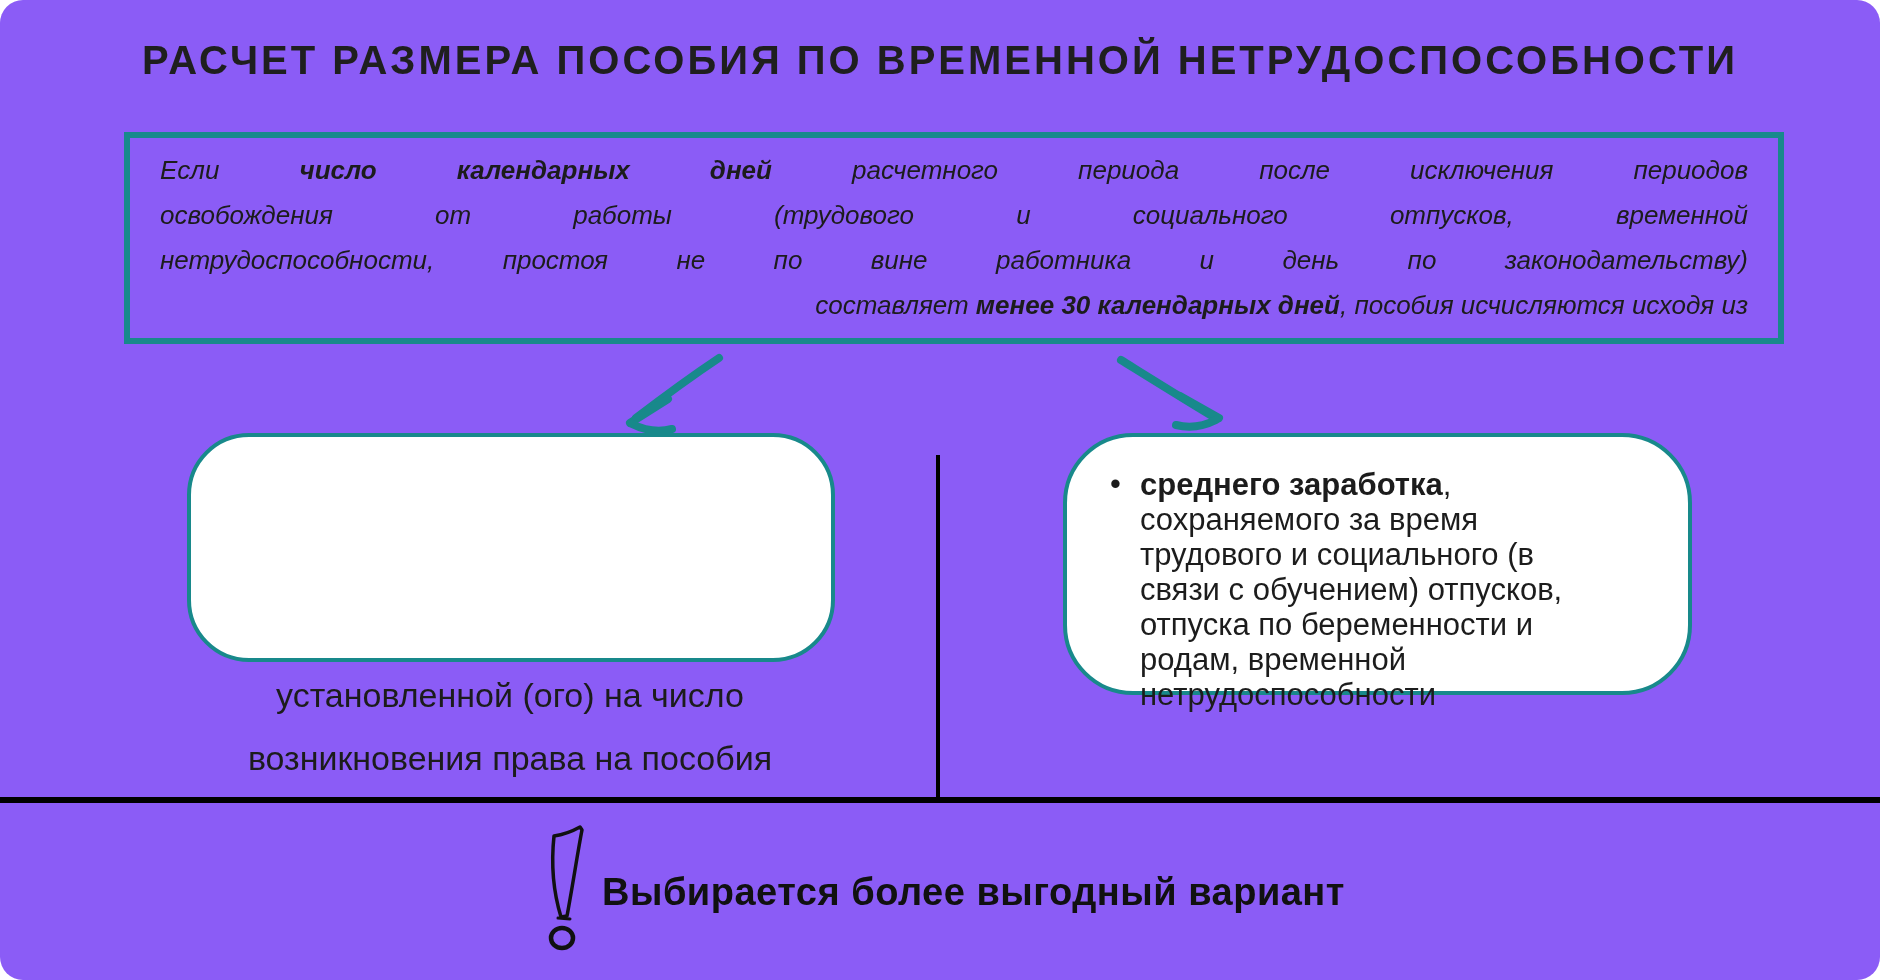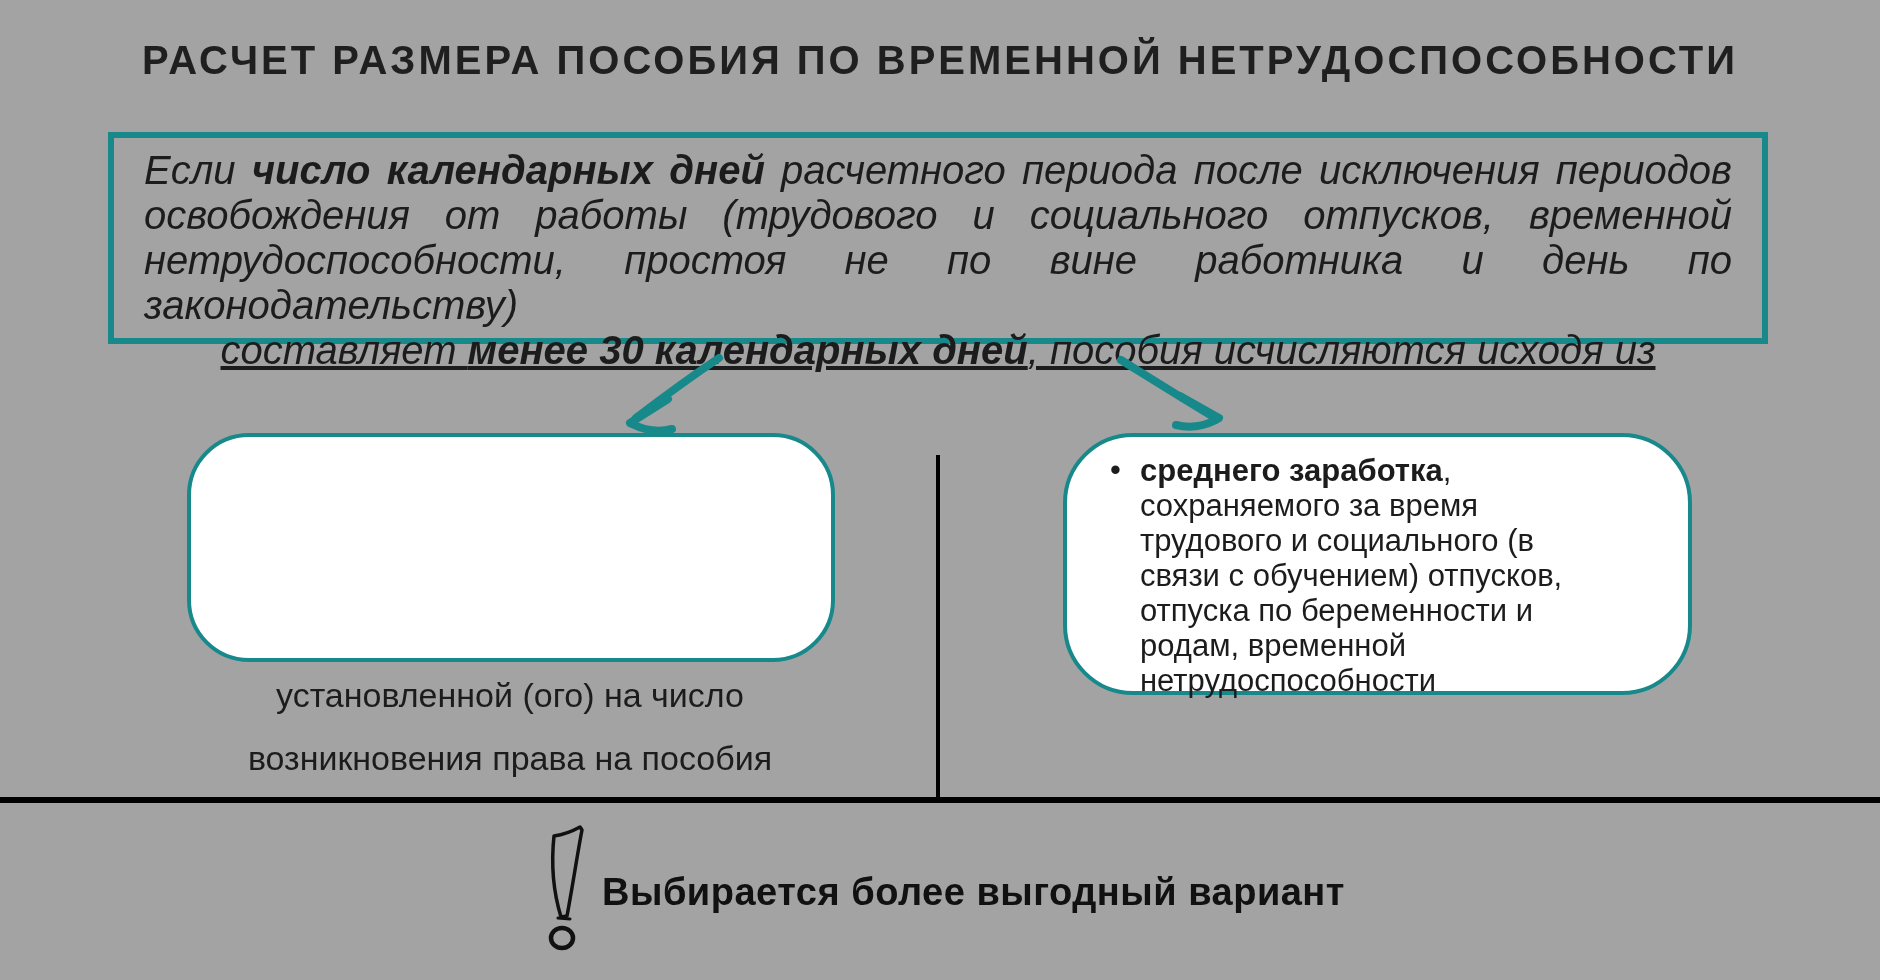--- a/index.html
+++ b/index.html
@@ -1,40 +1,41 @@
 <!DOCTYPE html>
 <html><head>
 <meta charset="utf-8">
 <style>
   * { margin: 0; padding: 0; box-sizing: border-box; }
   html, body { background: #ffffff; }
   .canvas {
     position: relative;
     width: 1880px; height: 980px;
-    background: #a3a3a3;
+    background: #8b5cf6;
     font-family: "Liberation Sans", sans-serif;
     color: #1c1c1c;
     overflow: hidden;
+    border-radius: 23px;
   }
   .title {
     position: absolute; top: 38px; left: 0; width: 1880px;
     text-align: center;
     font-size: 40px; font-weight: bold; letter-spacing: 3px;
     color: #1f1f1f;
   }
   .main-box {
-    position: absolute; left: 108px; top: 132px;
+    position: absolute; left: 124px; top: 132px;
     width: 1660px; height: 212px;
     border: 6px solid #18898B;
     padding: 10px 30px;
-    font-size: 40px; font-style: italic; line-height: 45px;
+    font-size: 26px; font-style: italic; line-height: 45px;
     color: #1c1c1c;
   }
   .main-box .jline { text-align: justify; text-align-last: justify; }
-  .main-box .lline { text-align: center; text-decoration: underline; }
+  .main-box .lline { text-align: right; }
   .main-box b { font-weight: bold; }
   .svg-layer { position: absolute; left: 0; top: 0; width: 1880px; height: 980px; }
   .option-box {
     position: absolute;
     border: 4px solid #18898B;
     background: #ffffff;
   }
   .option-box.left {
     left: 187px; top: 433px; width: 648px; height: 229px;
     border-radius: 62px;
@@ -48,21 +49,21 @@
   .option-box ul { list-style: none; }
   .option-box li {
     font-size: 31px; line-height: 36px;
     padding-left: 38px; position: relative;
   }
   .option-box li::before {
     content: "•";
     position: absolute; left: 8px; top: -1px;
     font-size: 31px; color: #1c1c1c;
   }
-  .option-box.right li { line-height: 35px; }
+  .option-box.right li { line-height: 35px; margin-top: 14px; }
   .option-box b { font-weight: bold; }
   .left-caption {
     position: absolute; left: 150px; top: 676px; width: 720px;
     text-align: center; font-size: 34px; color: #1c1c1c;
   }
   .left-caption .cap-line { margin-bottom: 24px; }
   .v-divider {
     position: absolute; left: 936px; top: 455px;
     width: 4px; height: 343px; background: #000000;
   }

